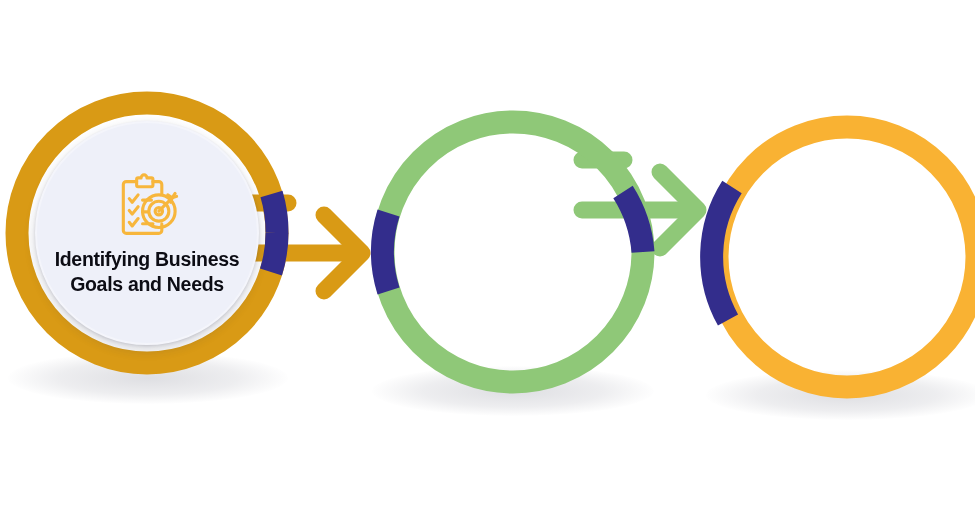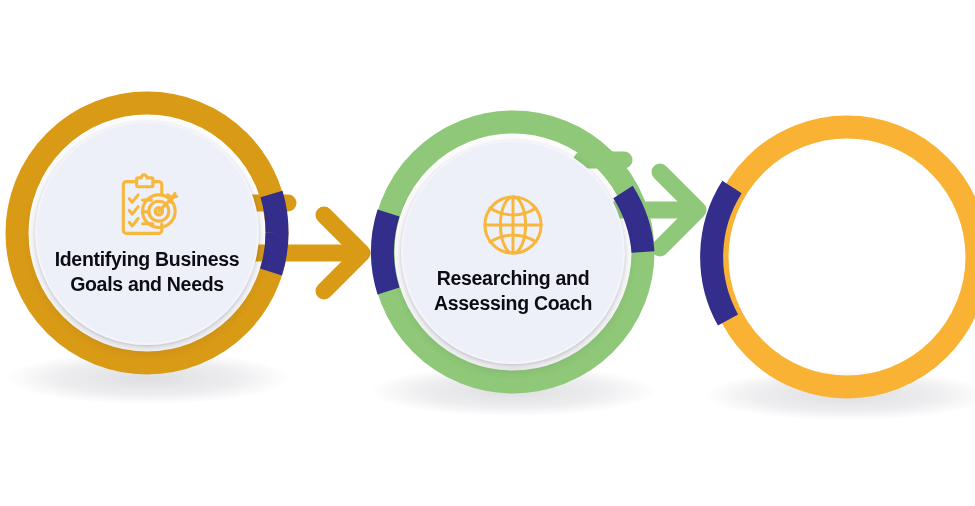--- a/index.html
+++ b/index.html
@@ -183,36 +183,20 @@
   <div class="step" id="step-2">
     <svg class="step-ring-svg" viewBox="0 0 290 290" xmlns="http://www.w3.org/2000/svg">
       <circle cx="145" cy="145" r="130" fill="none" stroke="#8fc878" stroke-width="23"></circle>
 
       <path d="M 145 145 m -130 0 A 130 130 0 0 1 -108.5 -71 L 15 145" fill="none" stroke="none"></path>
       <path d="M 20.5 106 A 130 130 0 0 0 20.5 184" fill="none" stroke="#332d8c" stroke-width="23" stroke-linecap="butt"></path>
 
       <path d="M 255 85 A 130 130 0 0 1 275 145" fill="none" stroke="#332d8c" stroke-width="23" stroke-linecap="butt"></path>
     </svg>
 
-    <div class="step-inner">
-      <div class="step-icon">
-        <svg viewBox="0 0 100 100" xmlns="http://www.w3.org/2000/svg">
-          <g fill="none" stroke="#f7b63c" stroke-width="4" stroke-linecap="round">
-            <circle cx="50" cy="50" r="38"></circle>
-            <ellipse cx="50" cy="50" rx="17" ry="38"></ellipse>
-            <line x1="50" y1="12" x2="50" y2="88"></line>
-            <line x1="12" y1="50" x2="88" y2="50"></line>
-            <path d="M 19 27 A 56 56 0 0 0 81 27"></path>
-            <path d="M 19 73 A 56 56 0 0 1 81 73"></path>
-          </g>
-        </svg>
-      </div>
-      <div class="step-label">Researching and
-Assessing Coach</div>
-    </div>
   </div>
 
   <div class="step" id="step-3">
     <svg class="step-ring-svg" viewBox="0 0 290 290" xmlns="http://www.w3.org/2000/svg">
       <circle cx="145" cy="145" r="130" fill="none" stroke="#f9b233" stroke-width="23"></circle>
 
       <path d="M 30 75 A 130 130 0 0 0 26 208" fill="none" stroke="#332d8c" stroke-width="23" stroke-linecap="butt"></path>
     </svg>
 
   </div>

